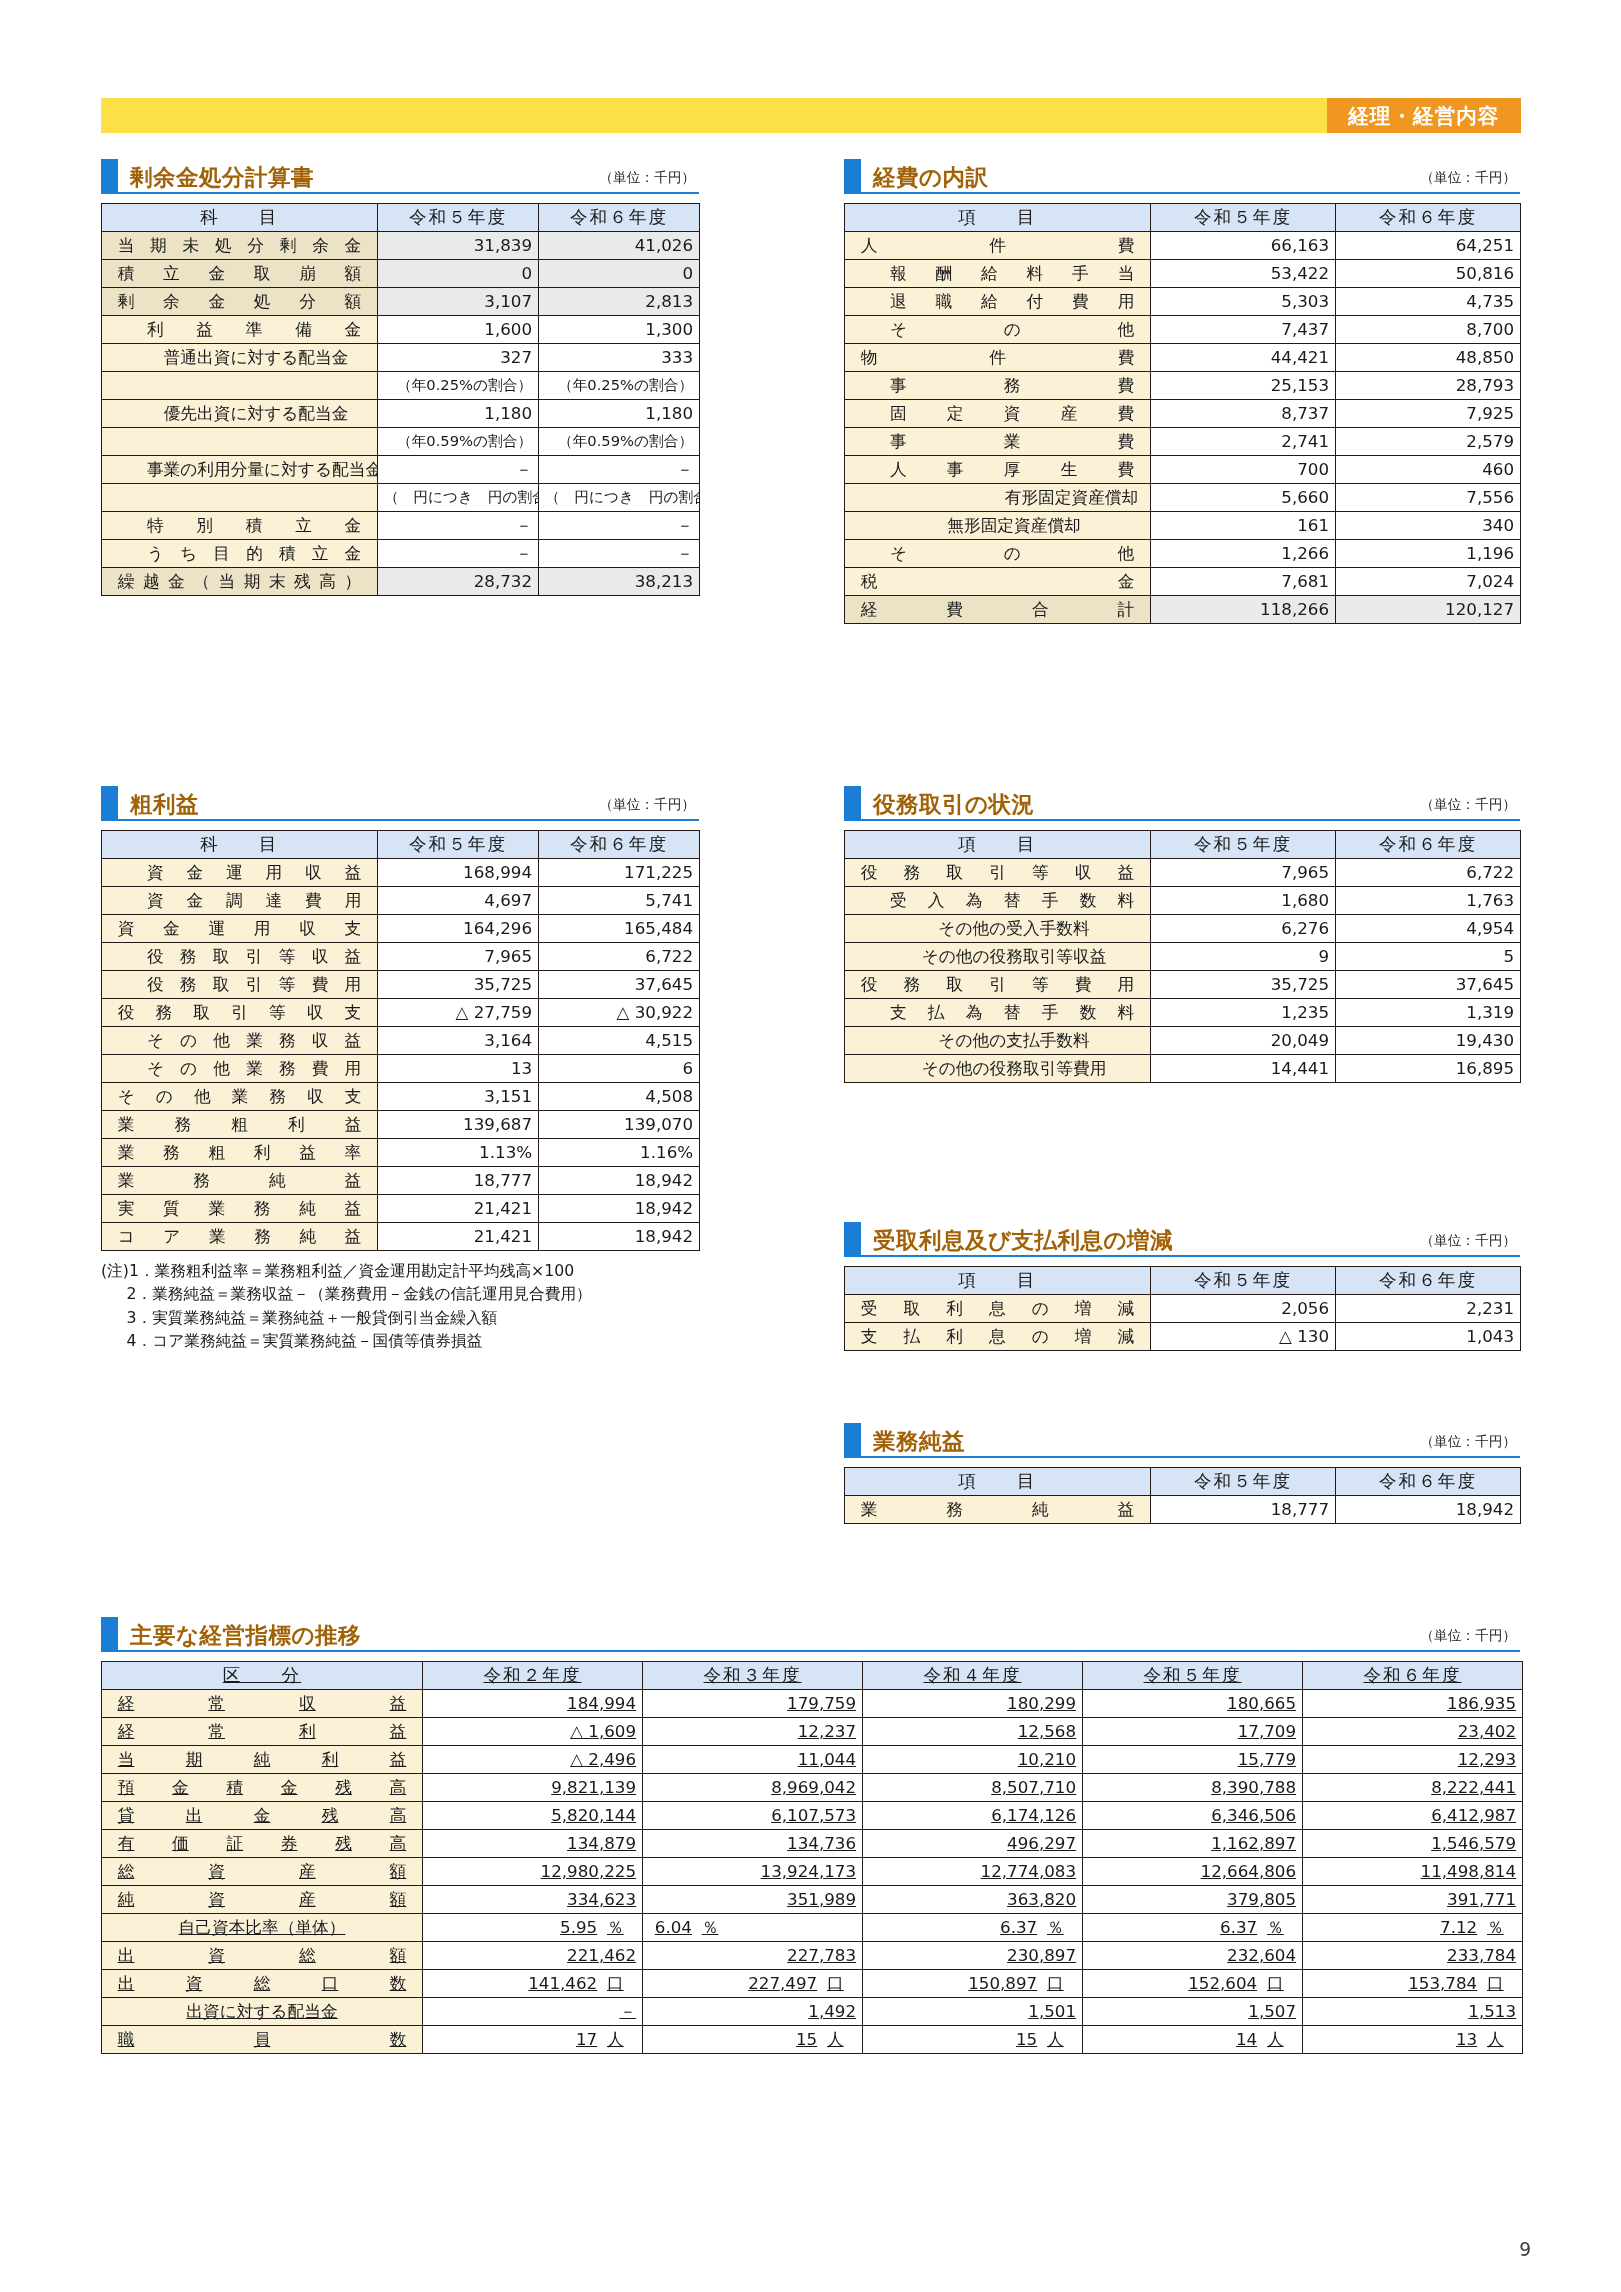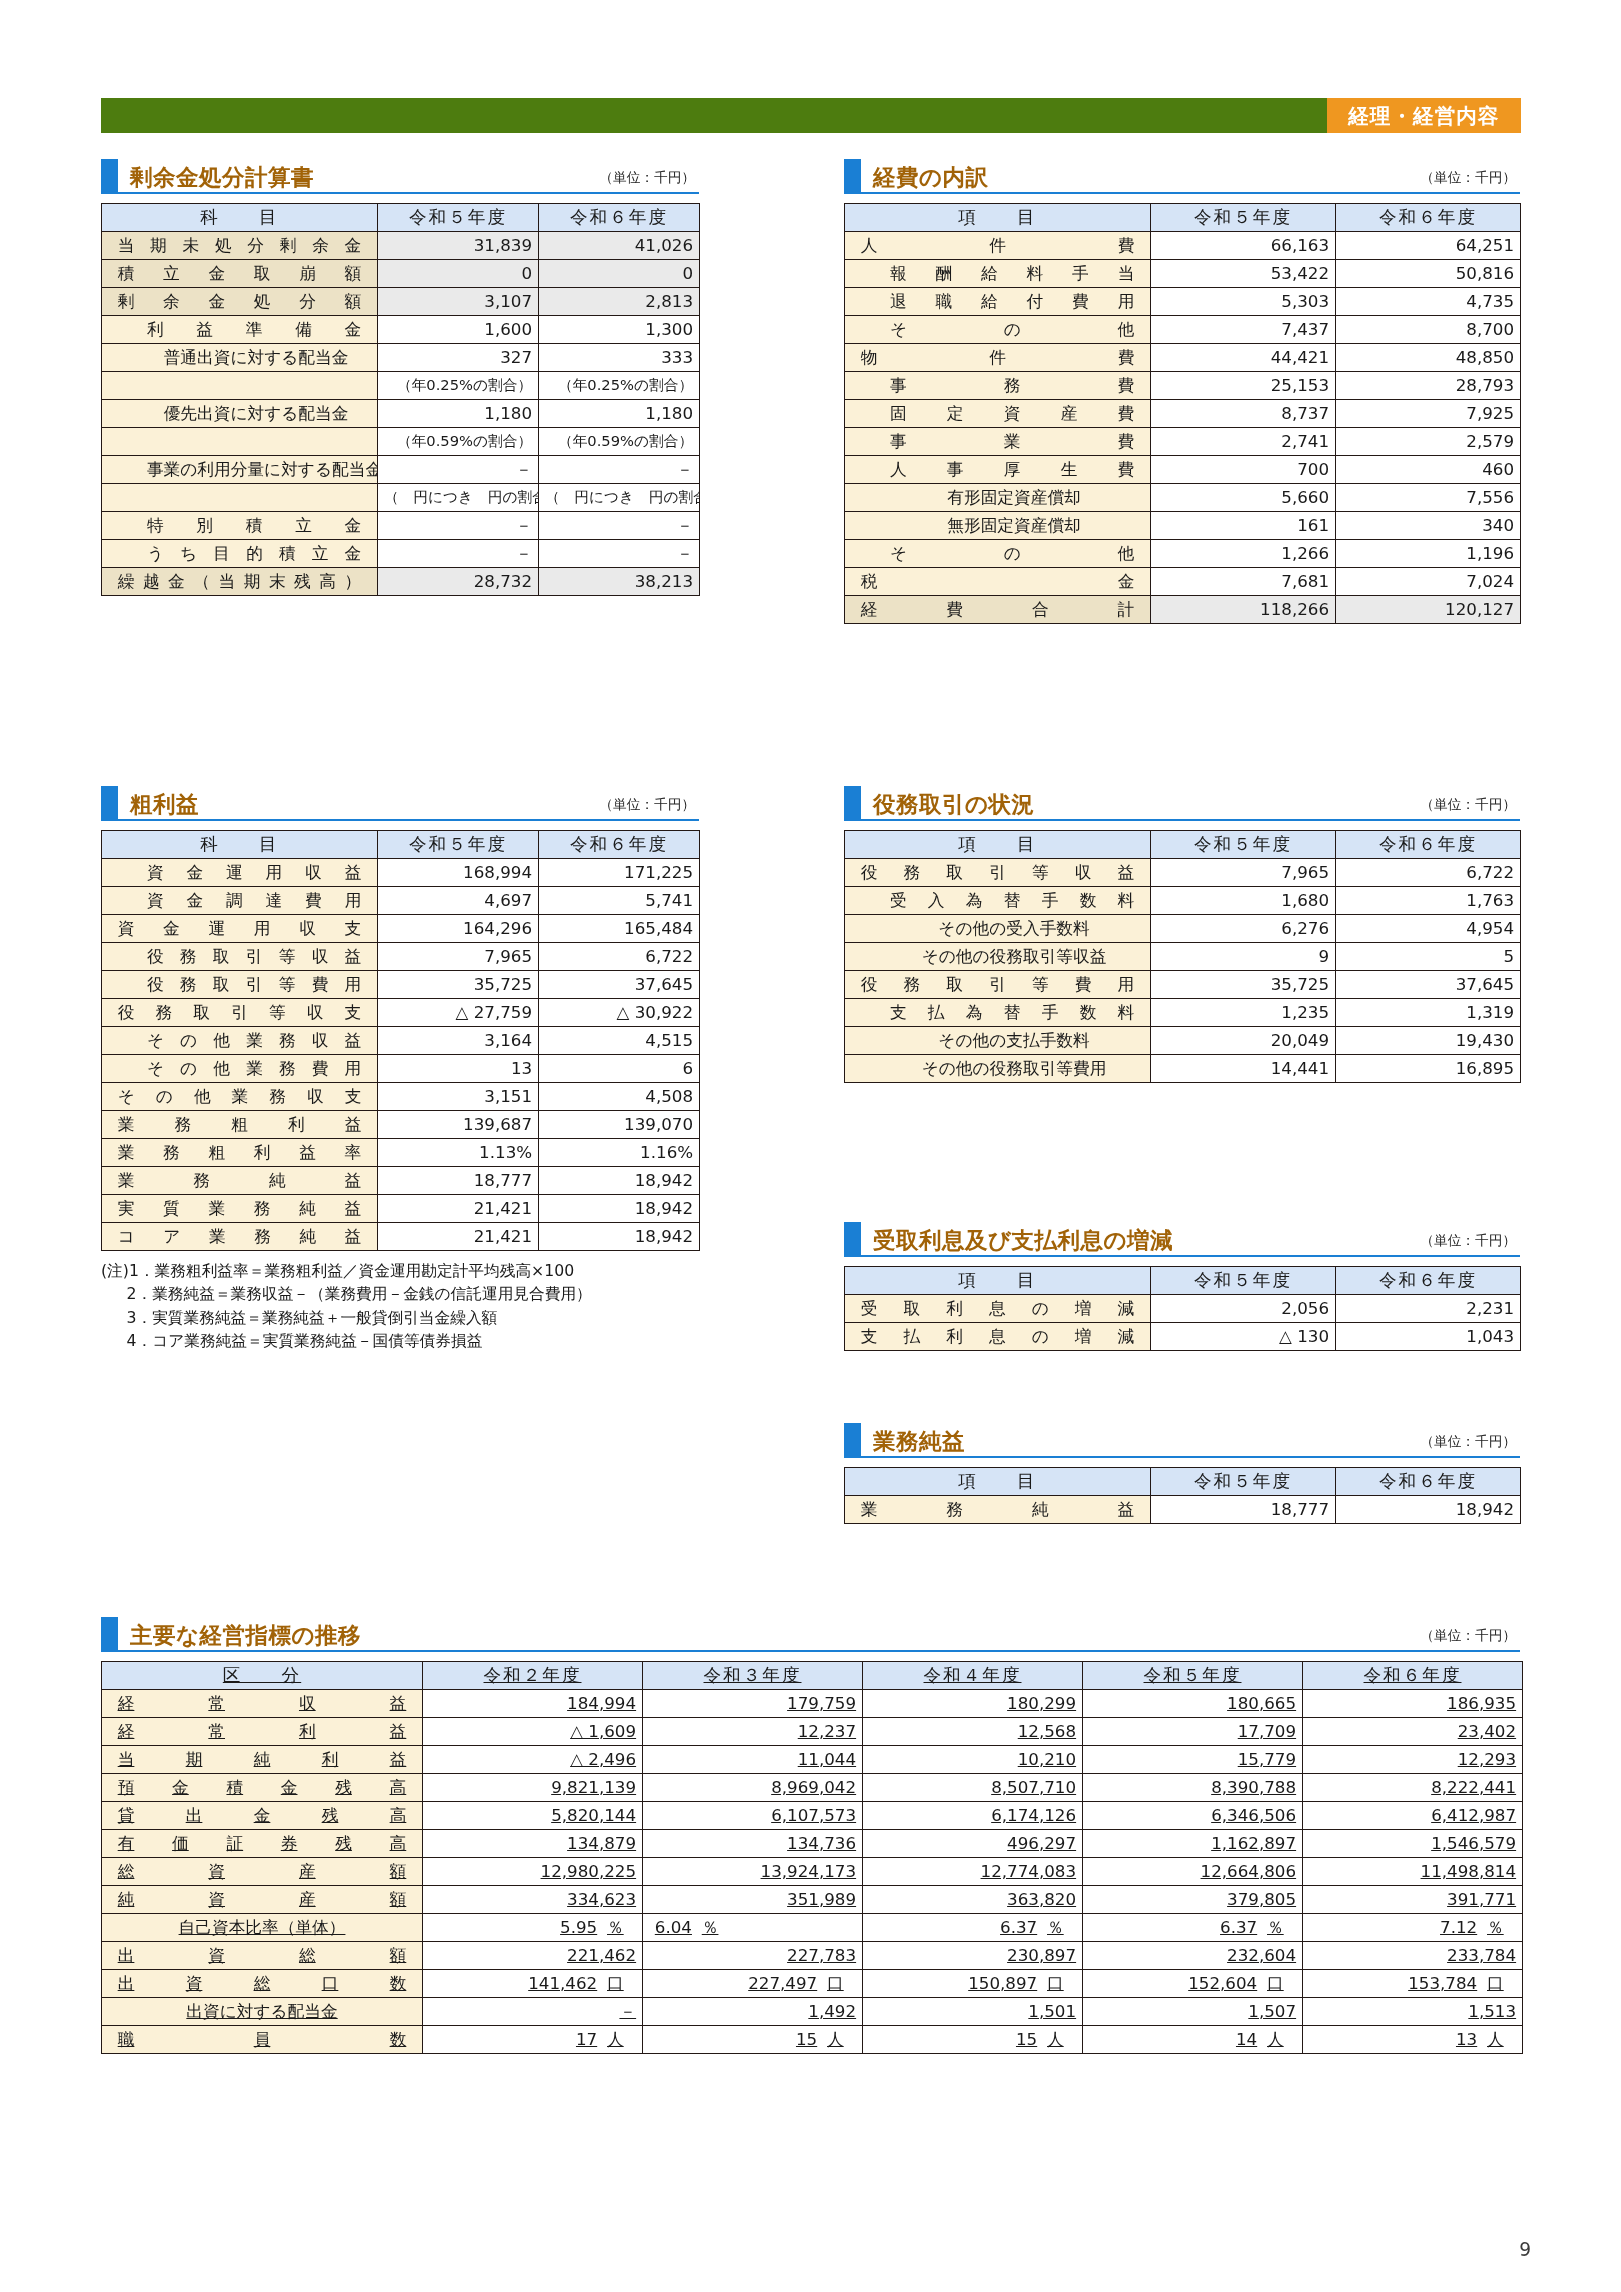--- a/index.html
+++ b/index.html
@@ -10,21 +10,21 @@
     background: #ffffff;
     font-family: "DejaVu Sans", "Liberation Sans", sans-serif;
     -webkit-font-smoothing: antialiased;
   }
   .page { position: relative; width: 1621px; height: 2293px; overflow: hidden; }
 
   
   .banner {
     position: absolute; left: 101px; top: 98px;
     width: 1420px; height: 35px;
-    background: #4d7c0f;
+    background: #fde047;
   }
   .banner-tab {
     position: absolute; right: 0; top: 0;
     height: 35px;
     background: #ef9720;
     color: #ffffff;
     font-size: 20.6px;
     font-weight: bold;
     letter-spacing: 1px;
     padding: 0 21.6px 0 21.6px;
@@ -412,21 +412,21 @@
                 <span>厚</span>
                 <span>生</span>
                 <span>費</span>
               </div>
             </td>
             <td class="num">700</td>
             <td class="num">460</td>
           </tr>
           <tr>
             <td class="lbl">
-              <div style="text-align: center; padding: 0px 5.9px 0px 39px;">有形固定資産償却</div>
+              <div style="text-align: right; padding: 0px 5.9px 0px 39px;">有形固定資産償却</div>
             </td>
             <td class="num">5,660</td>
             <td class="num">7,556</td>
           </tr>
           <tr>
             <td class="lbl">
               <div style="text-align: center; padding: 0px 5.9px 0px 39px;">無形固定資産償却</div>
             </td>
             <td class="num">161</td>
             <td class="num">340</td>

